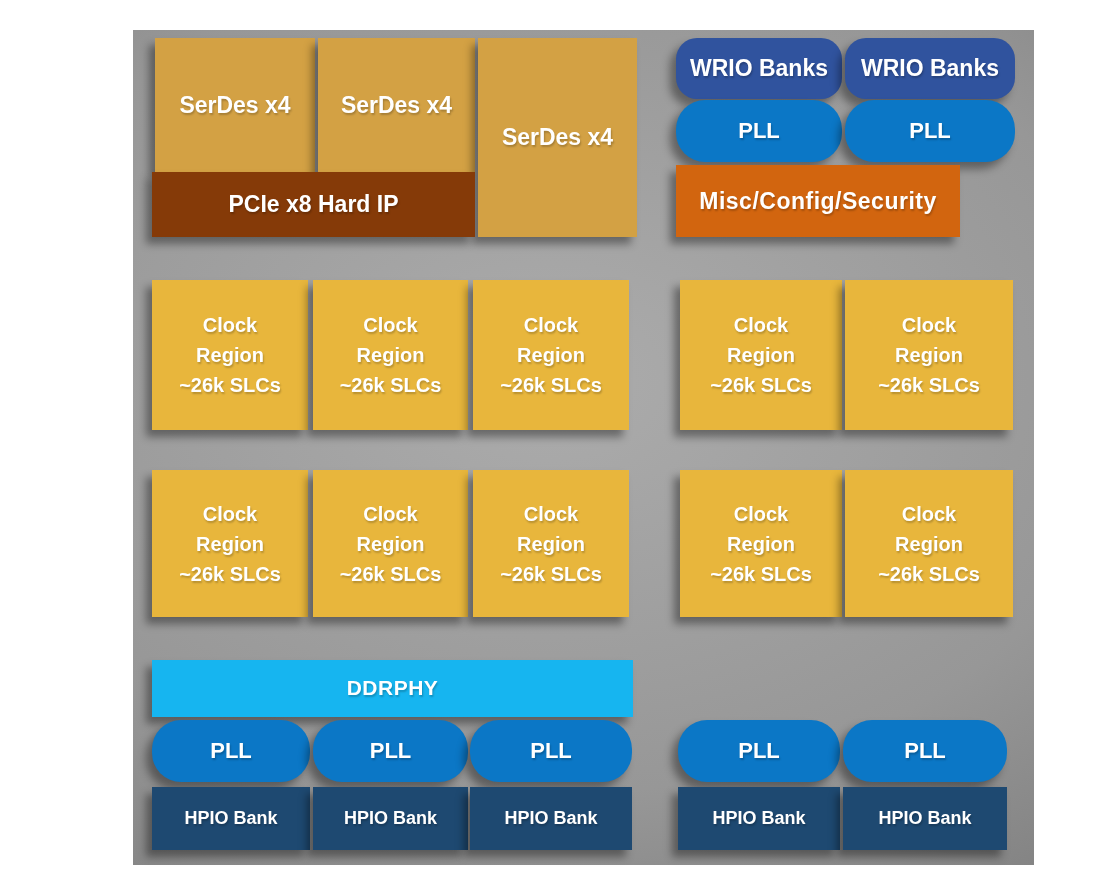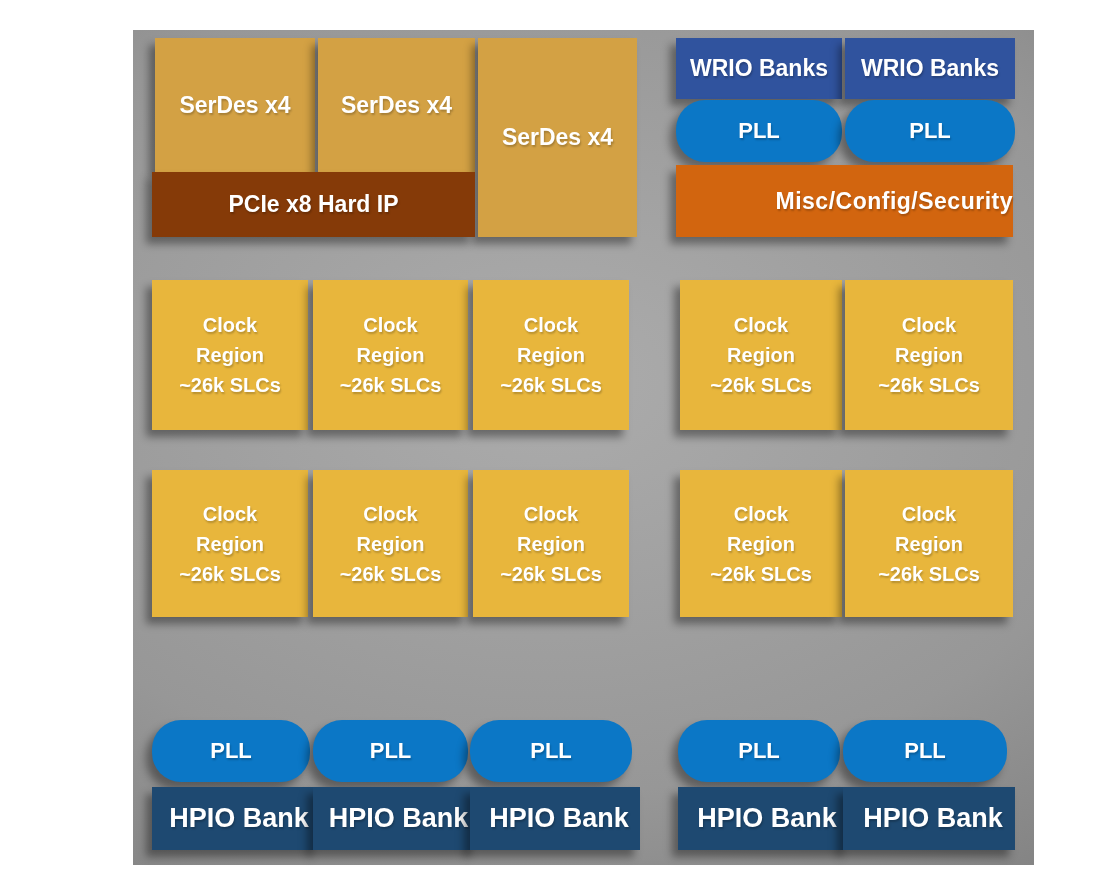--- a/index.html
+++ b/index.html
@@ -8,27 +8,27 @@
   .block {
     position:absolute;
     display:flex; align-items:center; justify-content:center;
     color:#ffffff; font-weight:bold; text-align:center;
     font-size:22px; line-height:1.25;
     box-shadow:-6px 7px 8px rgba(0,0,0,0.38);
     text-shadow:1px 2px 2px rgba(0,0,0,0.22);
   }
   .serdes  { font-size:23px; }
   .pcie    { font-size:23px;text-align:right; }
-  .wrio    { font-size:23px; }
+  .wrio    { font-size:23px;border-radius:21px; }
   .pll     { font-size:22px;border-radius:29px; }
   .misc    { font-size:23px; letter-spacing:0.5px; }
   .clock   { font-size:20px;align-items:center; }
   .clock .lines span { display:block; line-height:30px; }
   .ddrphy  { font-size:21px; letter-spacing:0.5px; }
-  .hpio    { font-size:27px;padding-left:8px; }
+  .hpio    { font-size:18px; }
 </style>
 </head>
 <body>
 
 <div class="page">
   <div class="canvas" style="background: radial-gradient(120% 90% at 46% 42%, rgb(172, 172, 172) 0%, rgb(151, 151, 151) 55%, rgb(115, 115, 115) 100%);">
 
     <div class="block serdes" style="left: 22px; top: 8px; width: 160px; height: 134px; background-color: rgb(211, 161, 68);">
         <span>SerDes x4</span>
       </div>
@@ -47,21 +47,21 @@
       </div>
     <div class="block wrio" style="left: 712px; top: 8px; width: 170px; height: 61px; background-color: rgb(48, 83, 158);">
         <span>WRIO Banks</span>
       </div>
     <div class="block pll" style="left: 543px; top: 70px; width: 166px; height: 62px; background-color: rgb(11, 119, 198);">
         <span>PLL</span>
       </div>
     <div class="block pll" style="left: 712px; top: 70px; width: 170px; height: 62px; background-color: rgb(11, 119, 198);">
         <span>PLL</span>
       </div>
-    <div class="block misc" style="left: 543px; top: 135px; width: 337px; height: 72px; background-color: rgb(210, 101, 15); justify-content: flex-end;">
+    <div class="block misc" style="left: 543px; top: 135px; width: 284px; height: 72px; background-color: rgb(210, 101, 15);">
         <span>Misc/Config/Security</span>
       </div>
 
     <div class="block clock" style="left: 19px; top: 250px; width: 156px; height: 150px; background-color: rgb(232, 182, 60);">
         <div class="lines">
           <span>Clock</span>
           <span>Region</span>
           <span>~26k SLCs</span>
         </div>
       </div>
@@ -125,20 +125,23 @@
         </div>
       </div>
     <div class="block clock" style="left: 712px; top: 440px; width: 168px; height: 147px; background-color: rgb(232, 182, 60);">
         <div class="lines">
           <span>Clock</span>
           <span>Region</span>
           <span>~26k SLCs</span>
         </div>
       </div>
 
+    <div class="block ddrphy" style="left: 19px; top: 630px; width: 481px; height: 57px; background-color: rgb(22, 181, 240);">
+        <span>DDRPHY</span>
+      </div>
     <div class="block pll" style="left: 19px; top: 690px; width: 158px; height: 62px; background-color: rgb(11, 119, 198);">
         <span>PLL</span>
       </div>
     <div class="block pll" style="left: 180px; top: 690px; width: 155px; height: 62px; background-color: rgb(11, 119, 198);">
         <span>PLL</span>
       </div>
     <div class="block pll" style="left: 337px; top: 690px; width: 162px; height: 62px; background-color: rgb(11, 119, 198);">
         <span>PLL</span>
       </div>
     <div class="block hpio" style="left: 19px; top: 757px; width: 158px; height: 63px; background-color: rgb(30, 73, 113);">

